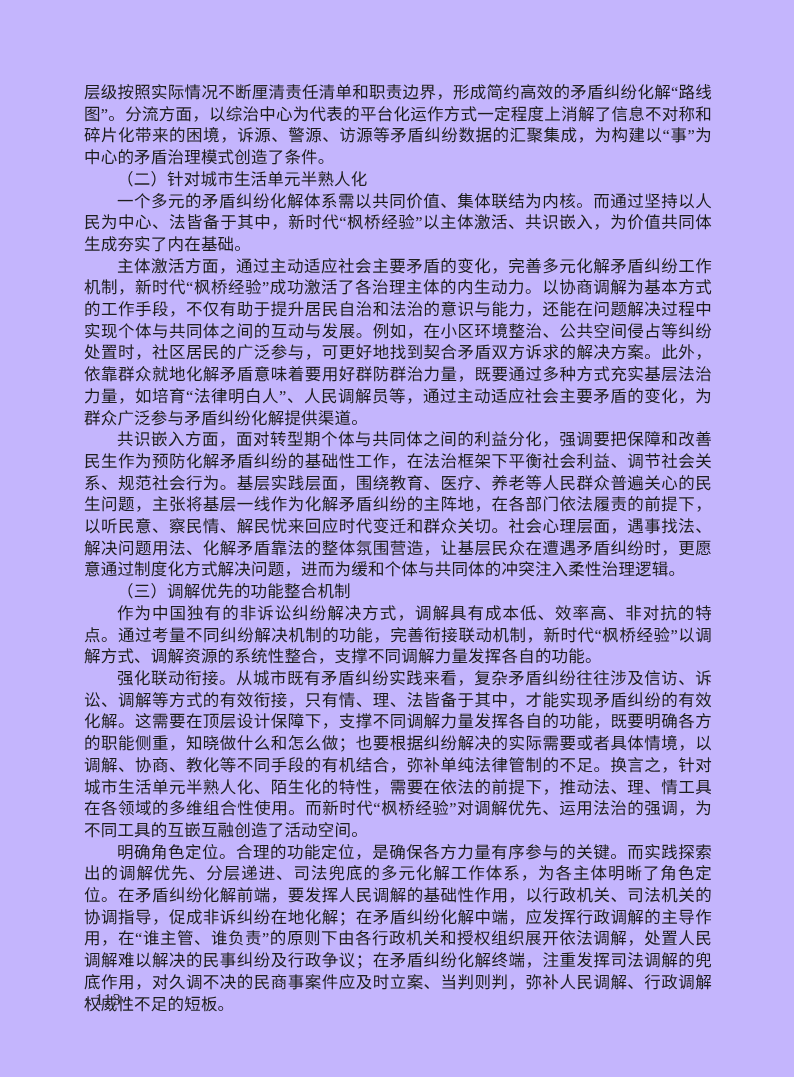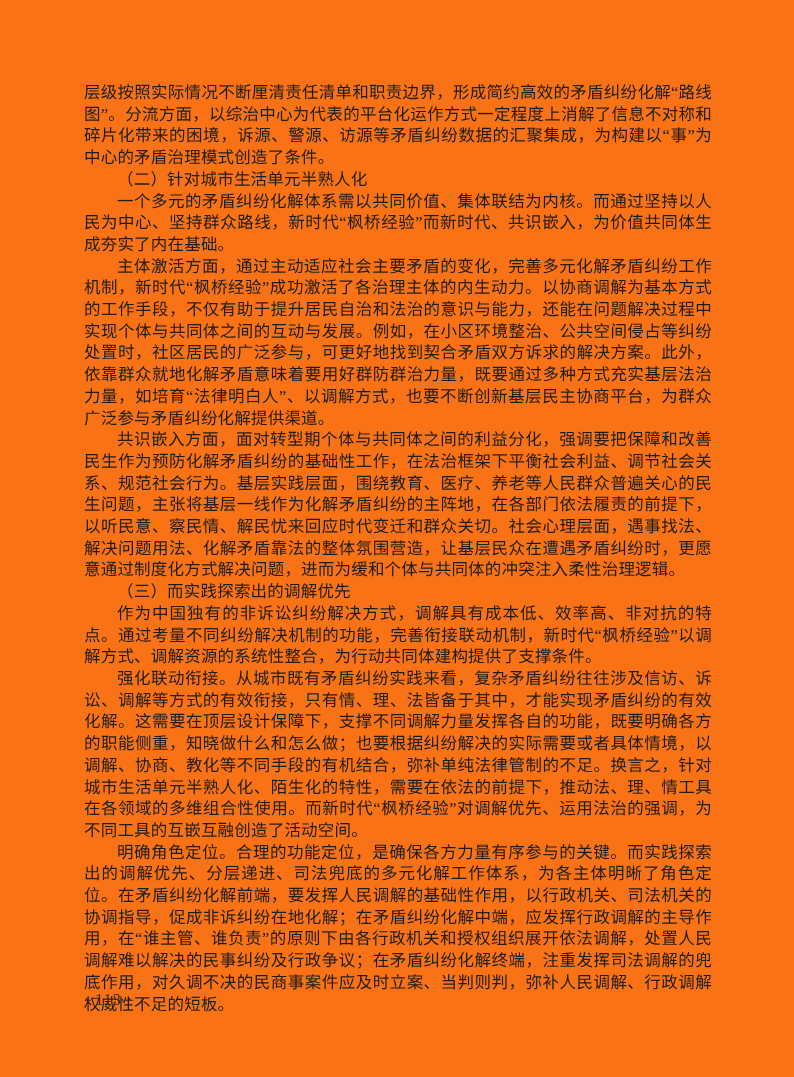--- a/index.html
+++ b/index.html
@@ -8,21 +8,21 @@
     padding: 0;
     width: 794px;
     height: 1077px;
     background: #fbfbfa;
     overflow: hidden;
   }
   .page {
     position: relative;
     width: 794px;
     height: 1077px;
-    background: #f97316;
+    background: #c4b5fd;
     font-family: "Liberation Serif", "DejaVu Serif", serif;
     color: #1d1d1d;
   }
   .content {
     position: absolute;
     left: 84px;
     top: 82px;
     width: 628px;
     font-size: 16.5px;
     line-height: 21.7px;
@@ -53,24 +53,24 @@
     letter-spacing: 1px;
   }
 </style>
 </head>
 <body>
 
 <div class="page">
   <main class="content">
     <p class="para continuation">层级按照实际情况不断厘清责任清单和职责边界，形成简约高效的矛盾纠纷化解“路线图”。分流方面，以综治中心为代表的平台化运作方式一定程度上消解了信息不对称和碎片化带来的困境，诉源、警源、访源等矛盾纠纷数据的汇聚集成，为构建以“事”为中心的矛盾治理模式创造了条件。</p>
     <p class="para heading">（二）针对城市生活单元半熟人化</p>
-    <p class="para">一个多元的矛盾纠纷化解体系需以共同价值、集体联结为内核。而通过坚持以人民为中心、坚持群众路线，新时代“枫桥经验”而新时代、共识嵌入，为价值共同体生成夯实了内在基础。</p>
-    <p class="para">主体激活方面，通过主动适应社会主要矛盾的变化，完善多元化解矛盾纠纷工作机制，新时代“枫桥经验”成功激活了各治理主体的内生动力。以协商调解为基本方式的工作手段，不仅有助于提升居民自治和法治的意识与能力，还能在问题解决过程中实现个体与共同体之间的互动与发展。例如，在小区环境整治、公共空间侵占等纠纷处置时，社区居民的广泛参与，可更好地找到契合矛盾双方诉求的解决方案。此外，依靠群众就地化解矛盾意味着要用好群防群治力量，既要通过多种方式充实基层法治力量，如培育“法律明白人”、以调解方式，也要不断创新基层民主协商平台，为群众广泛参与矛盾纠纷化解提供渠道。</p>
+    <p class="para">一个多元的矛盾纠纷化解体系需以共同价值、集体联结为内核。而通过坚持以人民为中心、法皆备于其中，新时代“枫桥经验”以主体激活、共识嵌入，为价值共同体生成夯实了内在基础。</p>
+    <p class="para">主体激活方面，通过主动适应社会主要矛盾的变化，完善多元化解矛盾纠纷工作机制，新时代“枫桥经验”成功激活了各治理主体的内生动力。以协商调解为基本方式的工作手段，不仅有助于提升居民自治和法治的意识与能力，还能在问题解决过程中实现个体与共同体之间的互动与发展。例如，在小区环境整治、公共空间侵占等纠纷处置时，社区居民的广泛参与，可更好地找到契合矛盾双方诉求的解决方案。此外，依靠群众就地化解矛盾意味着要用好群防群治力量，既要通过多种方式充实基层法治力量，如培育“法律明白人”、人民调解员等，通过主动适应社会主要矛盾的变化，为群众广泛参与矛盾纠纷化解提供渠道。</p>
     <p class="para">共识嵌入方面，面对转型期个体与共同体之间的利益分化，强调要把保障和改善民生作为预防化解矛盾纠纷的基础性工作，在法治框架下平衡社会利益、调节社会关系、规范社会行为。基层实践层面，围绕教育、医疗、养老等人民群众普遍关心的民生问题，主张将基层一线作为化解矛盾纠纷的主阵地，在各部门依法履责的前提下，以听民意、察民情、解民忧来回应时代变迁和群众关切。社会心理层面，遇事找法、解决问题用法、化解矛盾靠法的整体氛围营造，让基层民众在遭遇矛盾纠纷时，更愿意通过制度化方式解决问题，进而为缓和个体与共同体的冲突注入柔性治理逻辑。</p>
-    <p class="para heading">（三）而实践探索出的调解优先</p>
-    <p class="para">作为中国独有的非诉讼纠纷解决方式，调解具有成本低、效率高、非对抗的特点。通过考量不同纠纷解决机制的功能，完善衔接联动机制，新时代“枫桥经验”以调解方式、调解资源的系统性整合，为行动共同体建构提供了支撑条件。</p>
+    <p class="para heading">（三）调解优先的功能整合机制</p>
+    <p class="para">作为中国独有的非诉讼纠纷解决方式，调解具有成本低、效率高、非对抗的特点。通过考量不同纠纷解决机制的功能，完善衔接联动机制，新时代“枫桥经验”以调解方式、调解资源的系统性整合，支撑不同调解力量发挥各自的功能。</p>
     <p class="para">强化联动衔接。从城市既有矛盾纠纷实践来看，复杂矛盾纠纷往往涉及信访、诉讼、调解等方式的有效衔接，只有情、理、法皆备于其中，才能实现矛盾纠纷的有效化解。这需要在顶层设计保障下，支撑不同调解力量发挥各自的功能，既要明确各方的职能侧重，知晓做什么和怎么做；也要根据纠纷解决的实际需要或者具体情境，以调解、协商、教化等不同手段的有机结合，弥补单纯法律管制的不足。换言之，针对城市生活单元半熟人化、陌生化的特性，需要在依法的前提下，推动法、理、情工具在各领域的多维组合性使用。而新时代“枫桥经验”对调解优先、运用法治的强调，为不同工具的互嵌互融创造了活动空间。</p>
     <p class="para">明确角色定位。合理的功能定位，是确保各方力量有序参与的关键。而实践探索出的调解优先、分层递进、司法兜底的多元化解工作体系，为各主体明晰了角色定位。在矛盾纠纷化解前端，要发挥人民调解的基础性作用，以行政机关、司法机关的协调指导，促成非诉纠纷在地化解；在矛盾纠纷化解中端，应发挥行政调解的主导作用，在“谁主管、谁负责”的原则下由各行政机关和授权组织展开依法调解，处置人民调解难以解决的民事纠纷及行政争议；在矛盾纠纷化解终端，注重发挥司法调解的兜底作用，对久调不决的民商事案件应及时立案、当判则判，弥补人民调解、行政调解权威性不足的短板。</p>
   </main>
   <div class="folio">
     <span>· 113 ·</span>
   </div>
 </div>
 
 </body></html>

